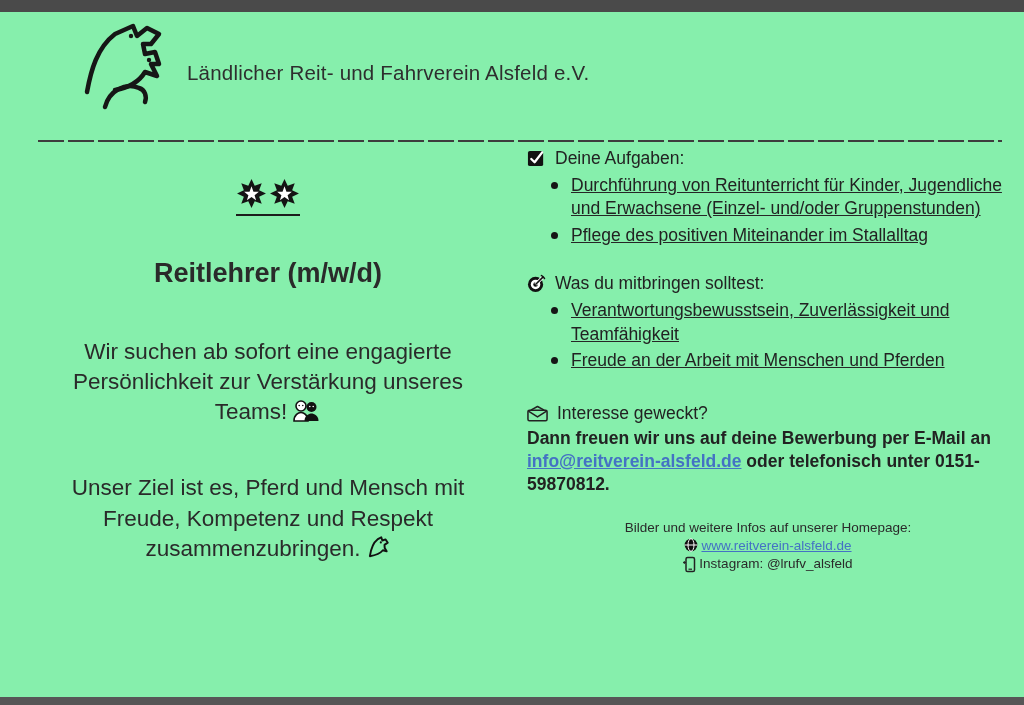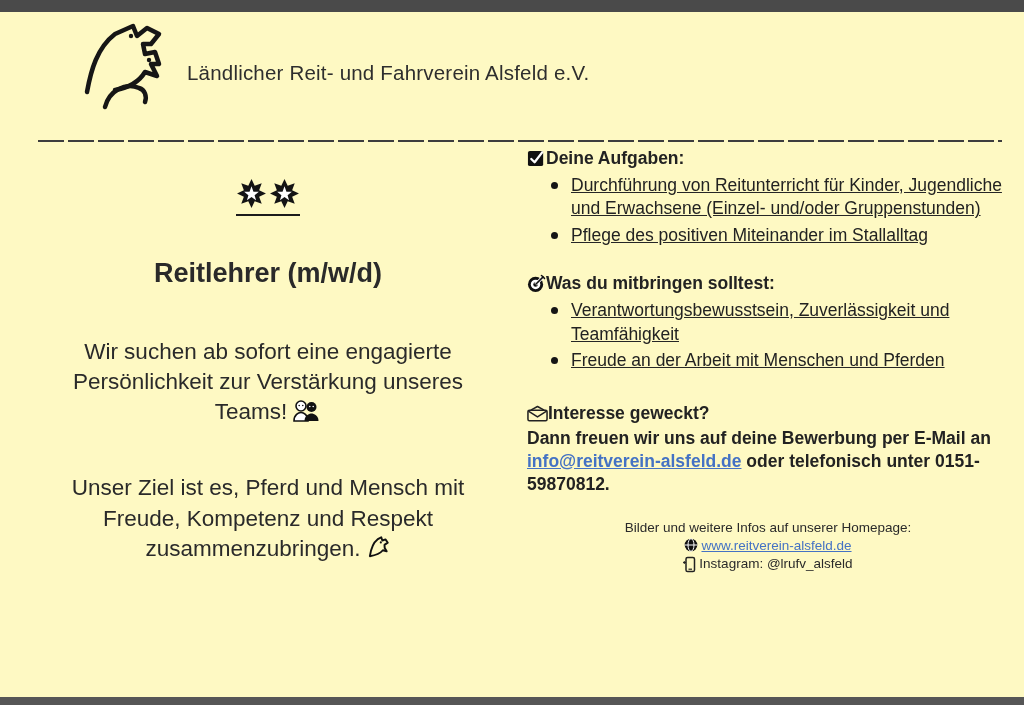--- a/index.html
+++ b/index.html
@@ -3,21 +3,21 @@
 <meta charset="utf-8">
 <style>
   html,body{margin:0;padding:0;}
   body{
     width:1024px;height:705px;
     background:#ffffff;
     font-family:"Liberation Sans", sans-serif;
     color:#262626;
     overflow:hidden;
   }
-  .page{position:relative;width:1024px;height:705px;background:#fef9c3;}
+  .page{position:relative;width:1024px;height:705px;background:#86efac;}
   .top-bar{position:absolute;top:0;left:0;width:1024px;height:12px;background:#4a4a4a;}
   .bottom-bar{position:absolute;top:697px;left:0;width:1024px;height:8px;background:#565656;}
 
   
   .header{position:absolute;top:14px;left:75px;display:flex;align-items:center;}
   .logo{width:100px;height:100px;flex:0 0 auto;}
   .org-name{font-size:20.5px;color:#2e2e2e;margin-left:12px;margin-top:18px;letter-spacing:.2px;}
 
   .divider{
     position:absolute;top:140px;left:38px;width:964px;height:2px;
@@ -33,21 +33,21 @@
   .headline-text{font-size:29px;color:#1d1d1d;letter-spacing:.4px;white-space:nowrap;}
   .star{width:31px;height:31px;flex:0 0 auto;}
   .position-title{font-size:27px;color:#2a2a2a;margin-top:42px;font-weight:bold;}
   .intro,.mission{font-size:22.5px;line-height:1.34;color:#2a2a2a;margin:0;}
   .intro{margin-top:48px;}
   .mission{margin-top:46px;}
   .inline-icon{vertical-align:-4px;margin-left:4px;}
 
   
   .right-col{position:absolute;left:527px;top:148px;width:482px;}
-  .sec-title{display:flex;align-items:center;font-size:17.5px;color:#222;font-weight:bold;}
+  .sec-title{display:flex;align-items:center;gap:9px;font-size:17.5px;color:#222;}
   .sec-title .ticon{flex:0 0 auto;display:inline-flex;}
   ul.blist{list-style:none;margin:5px 0 0 0;padding:0 0 0 24px;text-decoration:underline;}
   ul.blist li{display:flex;gap:13px;font-size:17.5px;line-height:1.34;color:#222;margin-bottom:3px;}
   .dot{width:7px;height:7px;border-radius:50%;background:#151515;flex:0 0 auto;margin-top:8px;}
   .sec-tasks{margin-bottom:26px;}
   .sec-reqs{margin-bottom:30px;}
   .contact-body{font-size:17.5px;line-height:1.33;color:#222;margin:3px 0 0 0;font-weight:bold;}
   a.link{color:#4472c4;text-decoration:underline;cursor:pointer;}
   .note{font-size:15px;color:#2a2a2a;margin:22px 0 0 12px;}
   .footer{margin-top:24px;text-align:center;font-size:13.5px;color:#2a2a2a;}

